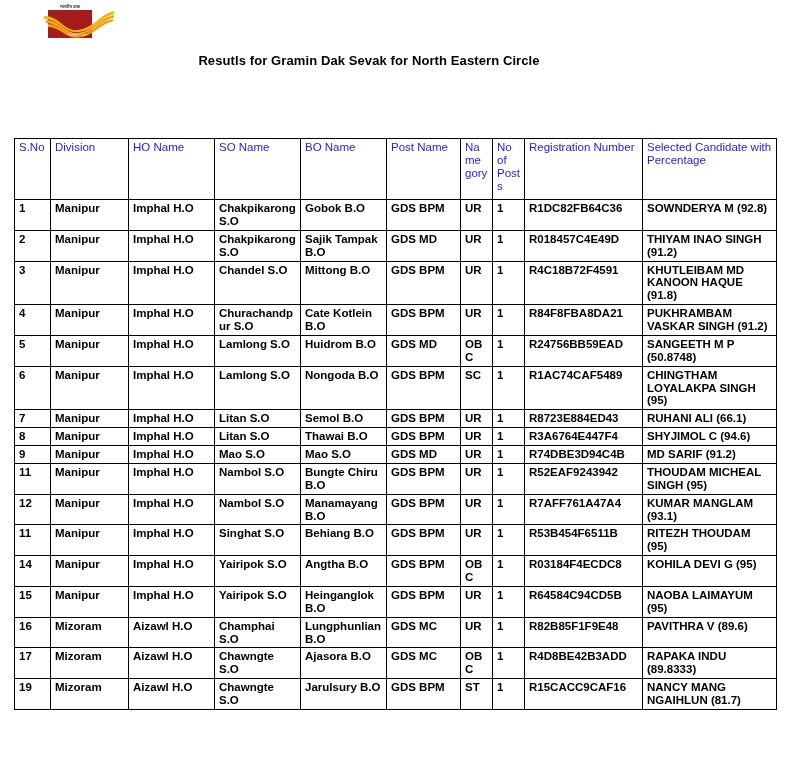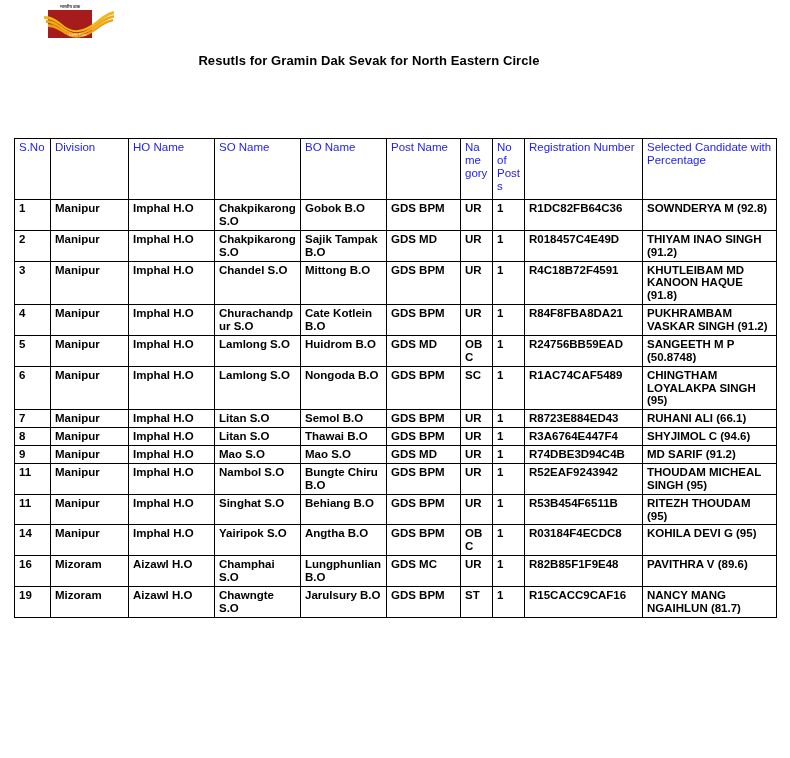--- a/index.html
+++ b/index.html
@@ -253,20 +253,32 @@
             <td>Imphal H.O</td>
             <td>Nambol S.O</td>
             <td>Bungte Chiru B.O</td>
             <td>GDS BPM</td>
             <td>UR</td>
             <td>1</td>
             <td>R52EAF9243942</td>
             <td>THOUDAM MICHEAL SINGH (95)</td>
           </tr>
           <tr>
+            <td>12</td>
+            <td>Manipur</td>
+            <td>Imphal H.O</td>
+            <td>Nambol S.O</td>
+            <td>Manamayang B.O</td>
+            <td>GDS BPM</td>
+            <td>UR</td>
+            <td>1</td>
+            <td>R7AFF761A47A4</td>
+            <td>KUMAR MANGLAM (93.1)</td>
+          </tr>
+          <tr>
             <td>11</td>
             <td>Manipur</td>
             <td>Imphal H.O</td>
             <td>Singhat S.O</td>
             <td>Behiang B.O</td>
             <td>GDS BPM</td>
             <td>UR</td>
             <td>1</td>
             <td>R53B454F6511B</td>
             <td>RITEZH THOUDAM (95)</td>
@@ -275,34 +287,58 @@
             <td>14</td>
             <td>Manipur</td>
             <td>Imphal H.O</td>
             <td>Yairipok S.O</td>
             <td>Angtha B.O</td>
             <td>GDS BPM</td>
             <td>OBC</td>
             <td>1</td>
             <td>R03184F4ECDC8</td>
             <td>KOHILA DEVI G (95)</td>
+          </tr>
+          <tr>
+            <td>15</td>
+            <td>Manipur</td>
+            <td>Imphal H.O</td>
+            <td>Yairipok S.O</td>
+            <td>Heinganglok B.O</td>
+            <td>GDS BPM</td>
+            <td>UR</td>
+            <td>1</td>
+            <td>R64584C94CD5B</td>
+            <td>NAOBA LAIMAYUM (95)</td>
           </tr>
           <tr>
             <td>16</td>
             <td>Mizoram</td>
             <td>Aizawl H.O</td>
             <td>Champhai S.O</td>
             <td>Lungphunlian B.O</td>
             <td>GDS MC</td>
             <td>UR</td>
             <td>1</td>
             <td>R82B85F1F9E48</td>
             <td>PAVITHRA V (89.6)</td>
           </tr>
           <tr>
+            <td>17</td>
+            <td>Mizoram</td>
+            <td>Aizawl H.O</td>
+            <td>Chawngte S.O</td>
+            <td>Ajasora B.O</td>
+            <td>GDS MC</td>
+            <td>OBC</td>
+            <td>1</td>
+            <td>R4D8BE42B3ADD</td>
+            <td>RAPAKA INDU (89.8333)</td>
+          </tr>
+          <tr>
             <td>19</td>
             <td>Mizoram</td>
             <td>Aizawl H.O</td>
             <td>Chawngte S.O</td>
             <td>Jarulsury B.O</td>
             <td>GDS BPM</td>
             <td>ST</td>
             <td>1</td>
             <td>R15CACC9CAF16</td>
             <td>NANCY MANG NGAIHLUN (81.7)</td>

